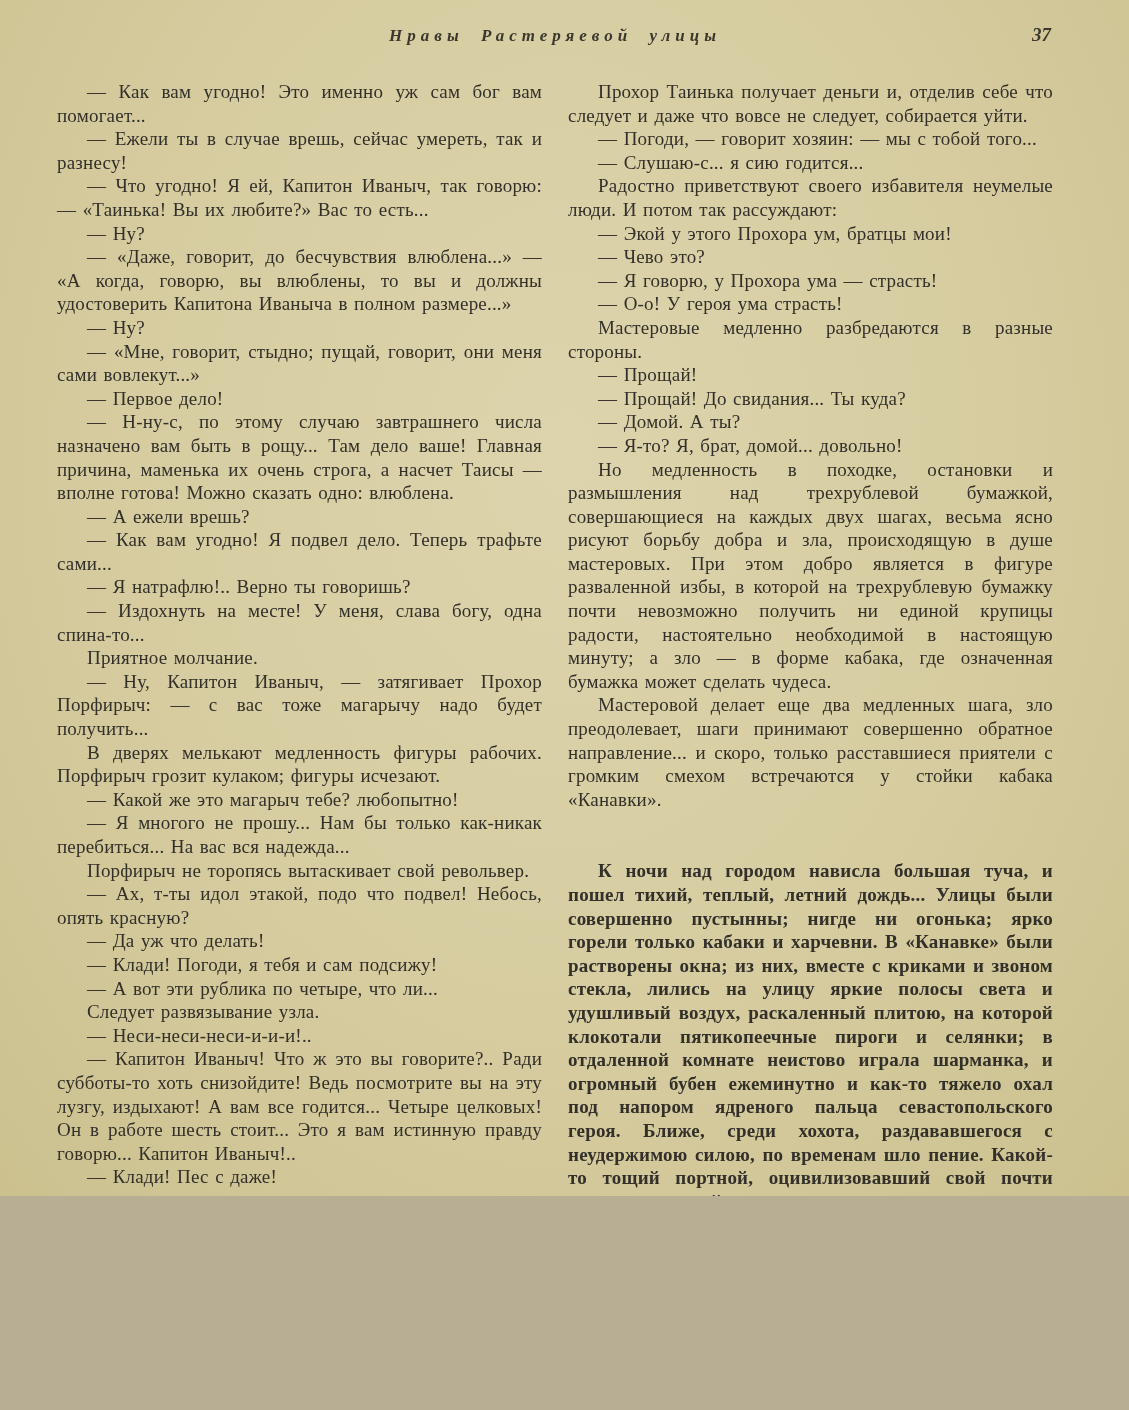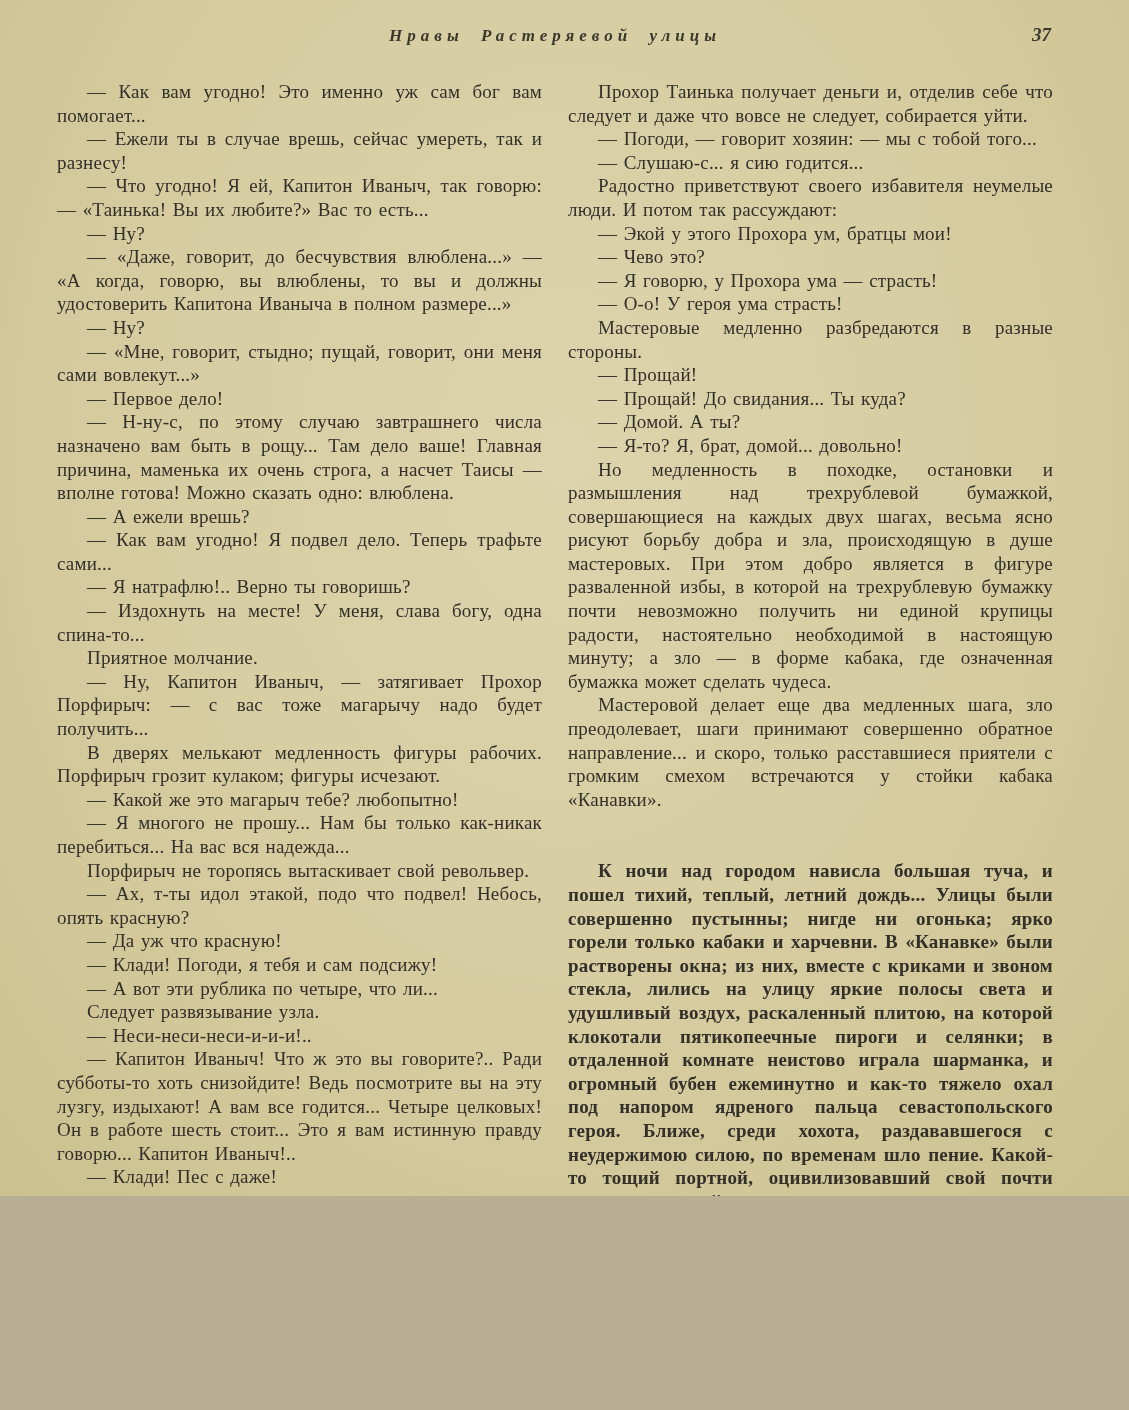--- a/index.html
+++ b/index.html
@@ -74,21 +74,21 @@
         <p class="para">— Как вам угодно! Я подвел дело. Теперь трафьте сами...</p>
         <p class="para">— Я натрафлю!.. Верно ты говоришь?</p>
         <p class="para">— Издохнуть на месте! У меня, слава богу, одна спина-то...</p>
         <p class="para">Приятное молчание.</p>
         <p class="para">— Ну, Капитон Иваныч, — затягивает Прохор Порфирыч: — с вас тоже магарычу надо будет получить...</p>
         <p class="para">В дверях мелькают медленность фигуры рабочих. Порфирыч грозит кулаком; фигуры исчезают.</p>
         <p class="para">— Какой же это магарыч тебе? любопытно!</p>
         <p class="para">— Я многого не прошу... Нам бы только как-никак перебиться... На вас вся надежда...</p>
         <p class="para">Порфирыч не торопясь вытаскивает свой револьвер.</p>
         <p class="para">— Ах, т-ты идол этакой, подо что подвел! Небось, опять красную?</p>
-        <p class="para">— Да уж что красную!</p>
+        <p class="para">— Да уж что делать!</p>
         <p class="para">— Клади! Погоди, я тебя и сам подсижу!</p>
         <p class="para">— А вот эти рублика по четыре, что ли...</p>
         <p class="para">Следует развязывание узла.</p>
         <p class="para">— Неси-неси-неси-и-и-и!..</p>
         <p class="para">— Капитон Иваныч! Что ж это вы говорите?.. Ради субботы-то хоть снизойдите! Ведь посмотрите вы на эту лузгу, издыхают! А вам все годится... Четыре целковых! Он в работе шесть стоит... Это я вам истинную правду говорю... Капитон Иваныч!..</p>
         <p class="para">— Клади! Пес с даже!</p>
       </div>
     <div class="col" id="col-right">
         <p class="para">Прохор Таинька получает деньги и, отделив себе что следует и даже что вовсе не следует, собирается уйти.</p>
         <p class="para">— Погоди, — говорит хозяин: — мы с тобой того...</p>

